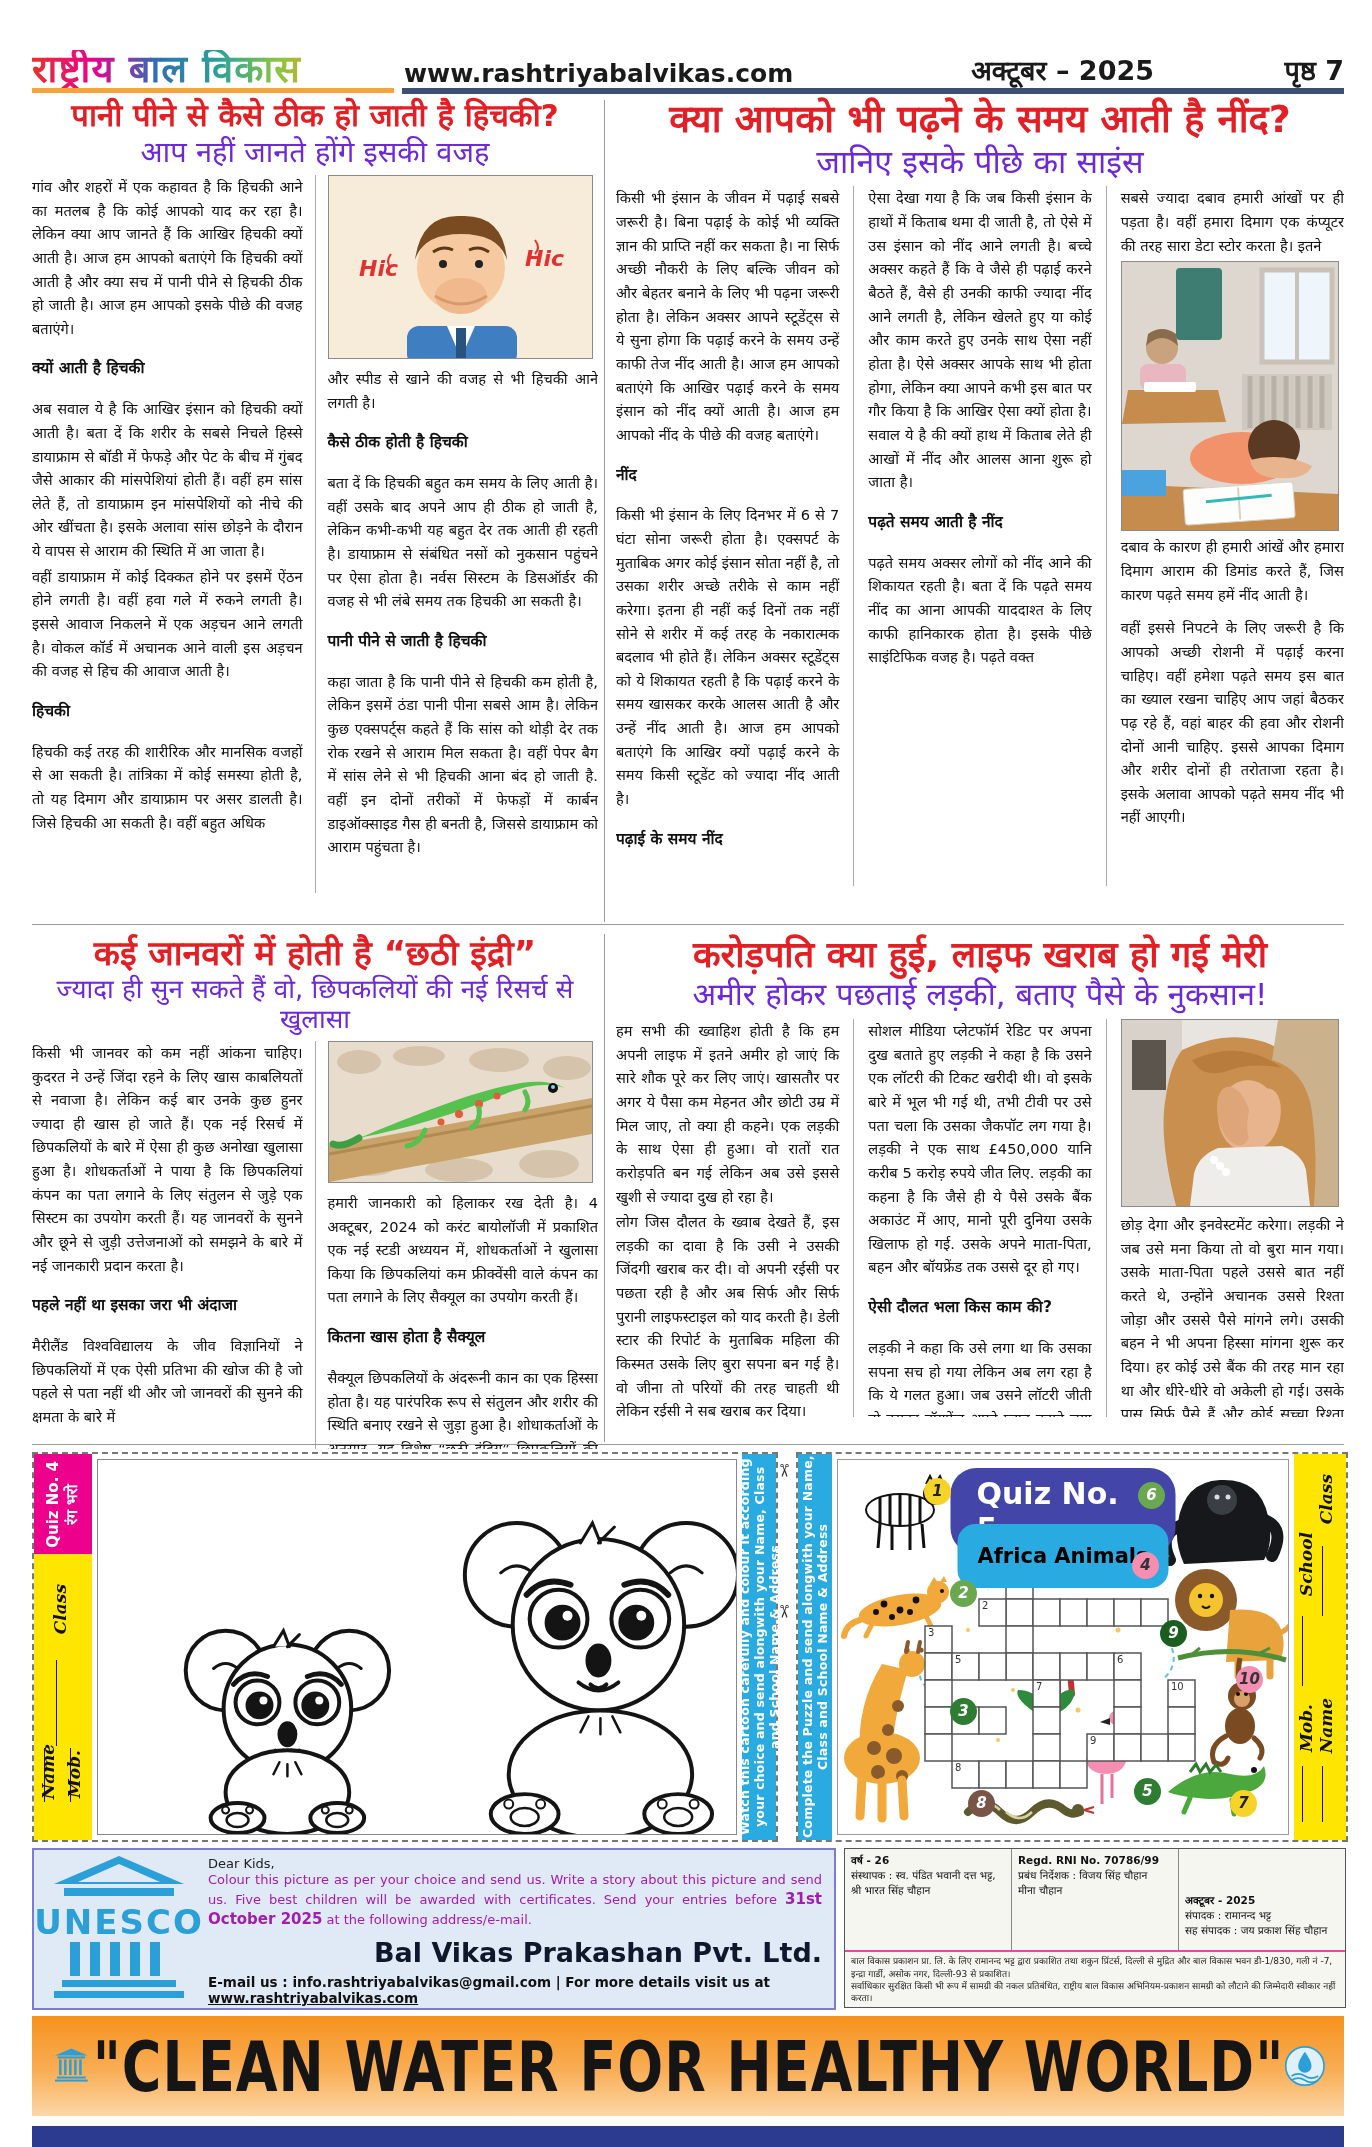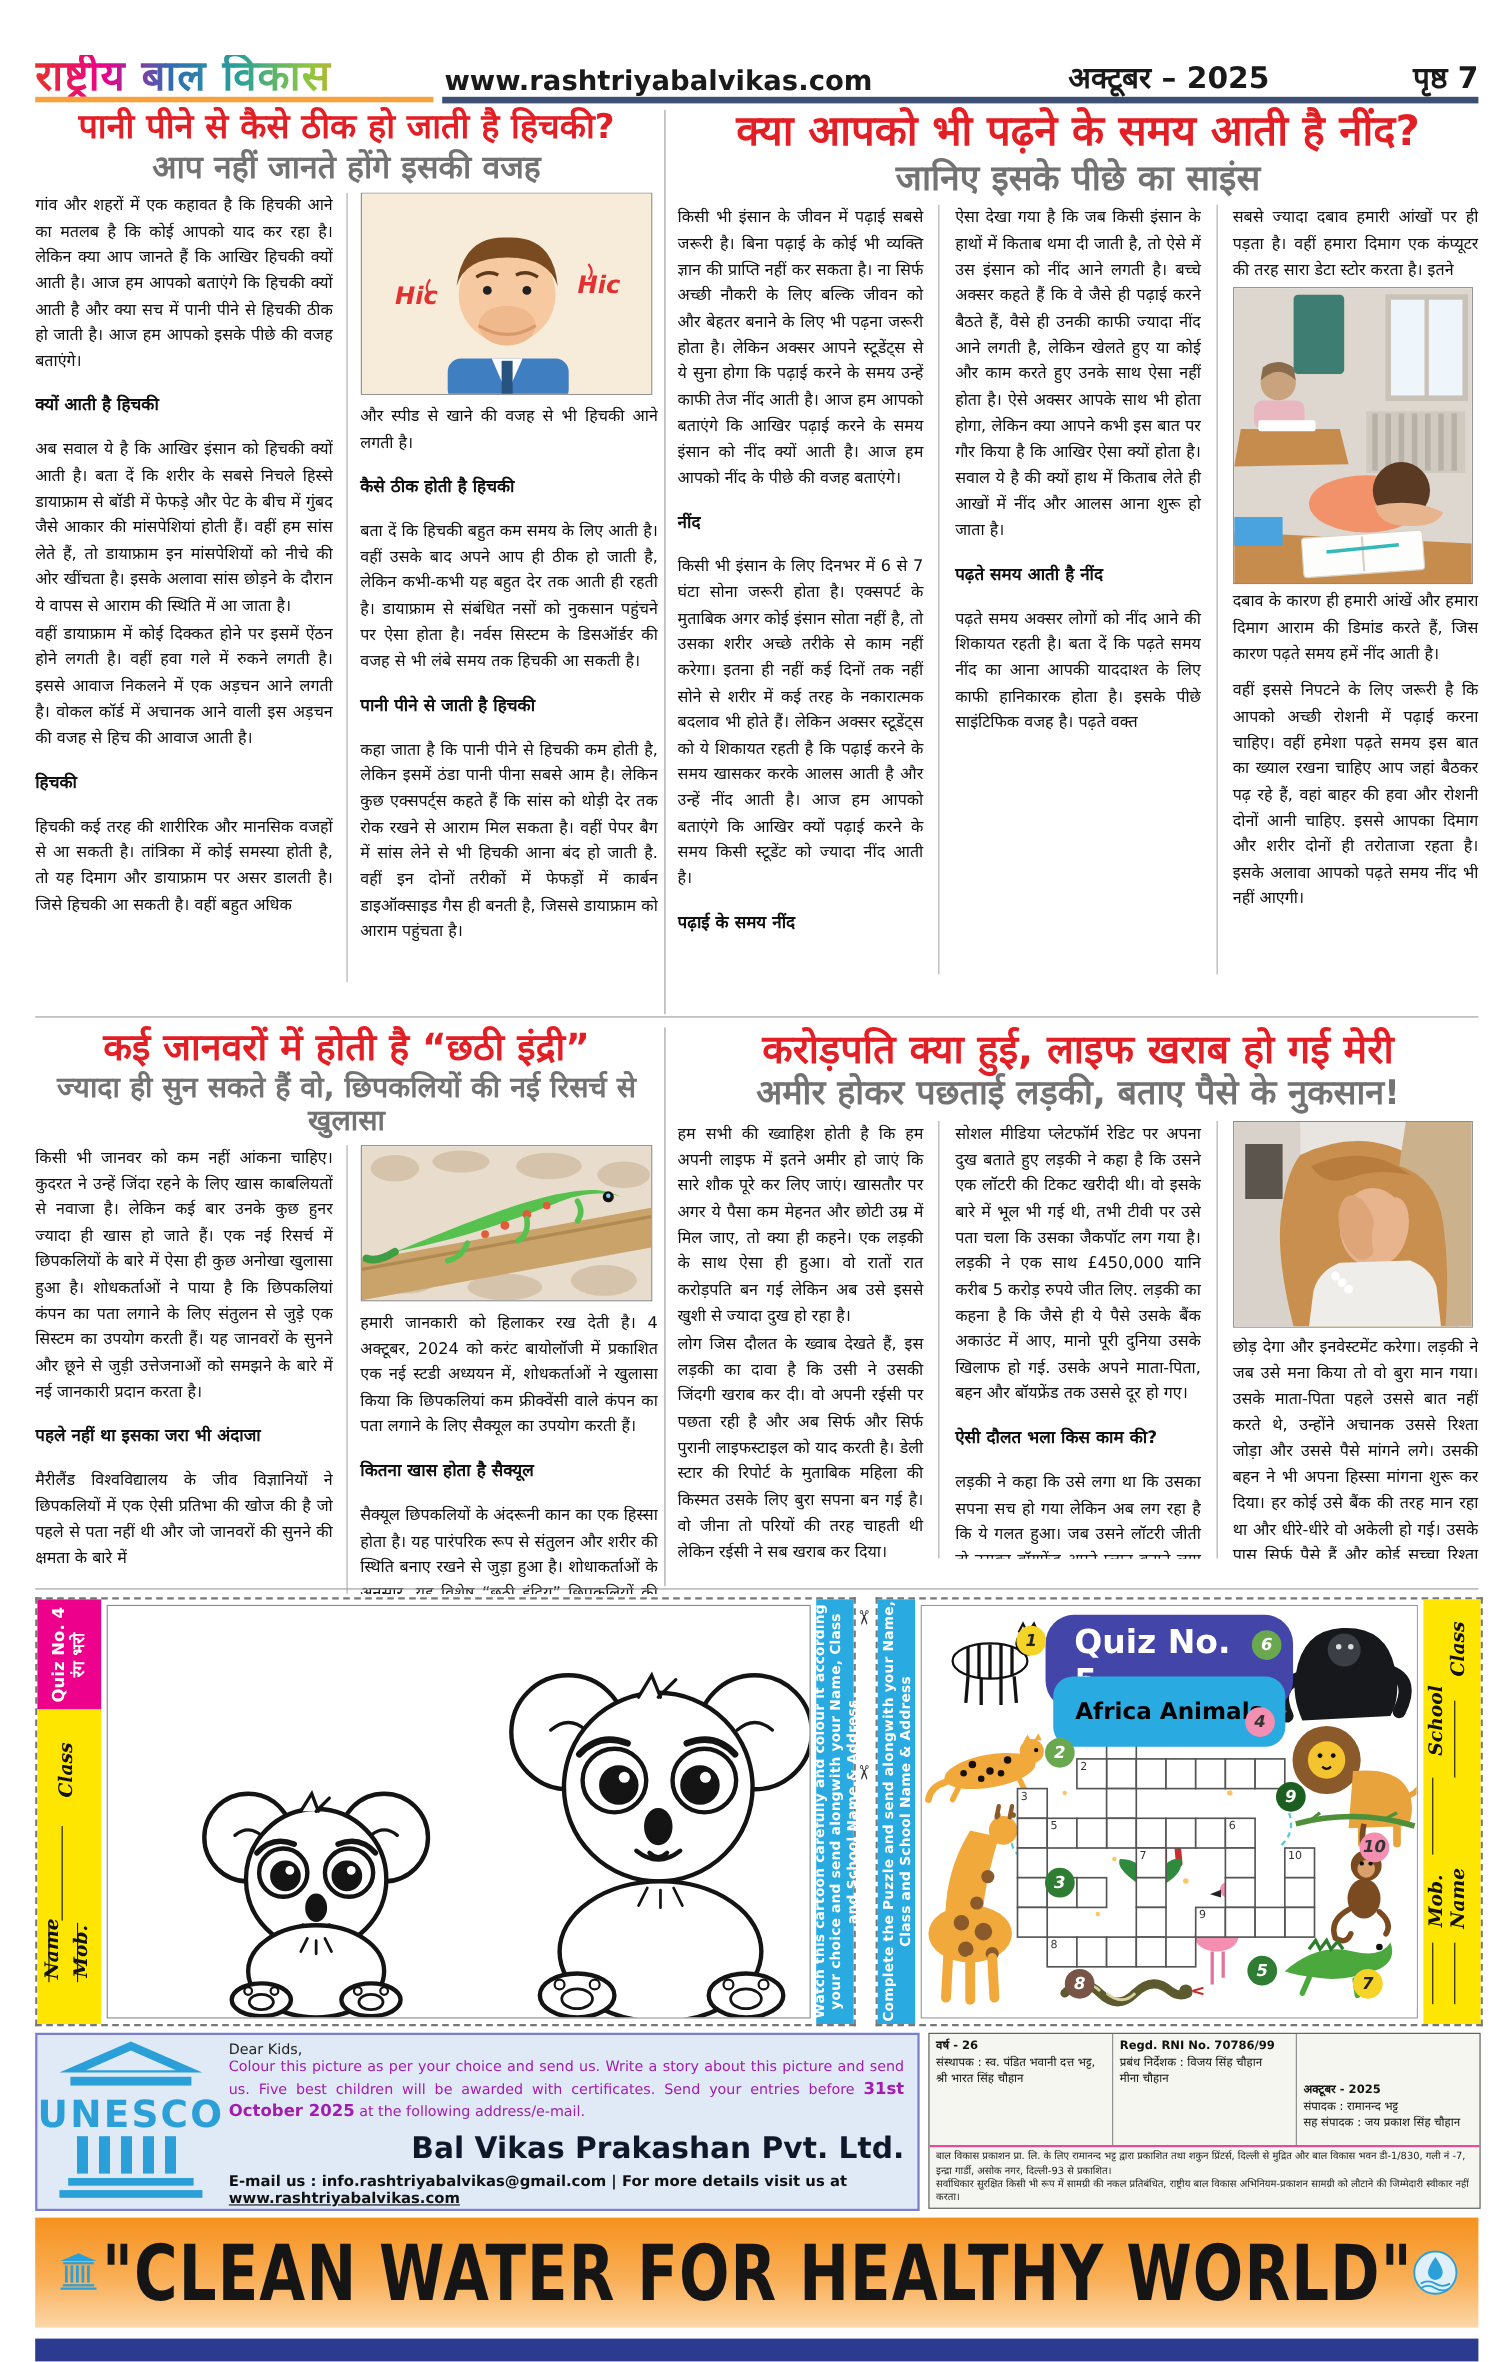--- a/index.html
+++ b/index.html
@@ -11,21 +11,21 @@
   .logo{font-size:38px;font-weight:900;line-height:1;background:linear-gradient(90deg,#e6332a,#ec008c,#2e6db4,#2aa198,#8dc63f,#f7941d,#e6332a);-webkit-background-clip:text;background-clip:text;color:transparent;letter-spacing:1px;width:372px;}
   .hdr-url{font-size:25px;font-weight:bold;color:#1a1a1a;width:420px;}
   .hdr-date{font-size:27px;font-weight:bold;color:#1a1a1a;width:330px;text-align:right;}
   .hdr-page{font-size:27px;font-weight:bold;color:#1a1a1a;flex:1;text-align:right;}
   .rule-orange{position:absolute;left:32px;top:88px;width:362px;height:5px;background:#f9a13a;}
   .rule-navy{position:absolute;left:402px;top:88px;width:942px;height:6px;background:#3d4f73;}
 
   
   .article{position:absolute;}
   .hl{font-weight:900;text-align:center;color:#e31e24;line-height:1.15;margin:0;}
-  .sh{font-weight:700;text-align:center;color:#737373;line-height:1.15;margin:2px 0 6px 0;}
+  .sh{font-weight:400;text-align:center;color:#6d28d9;line-height:1.15;margin:2px 0 6px 0;}
   .cols{display:flex;overflow:hidden;}
   .col{text-align:justify;}
   .col + .col{border-left:1px solid #aaa;}
   .bp{font-size:14.6px;line-height:1.62;margin:0 0 2px 0;}
   .bh{font-size:15.5px;line-height:1.6;margin:16px 0;font-weight:900;color:#111;}
   .photo{border:1px solid #8a8a8a;display:block;}
   .vdiv{position:absolute;width:1px;background:#9a9a9a;}
   .hdiv{position:absolute;height:1px;background:#9a9a9a;}
 
   

